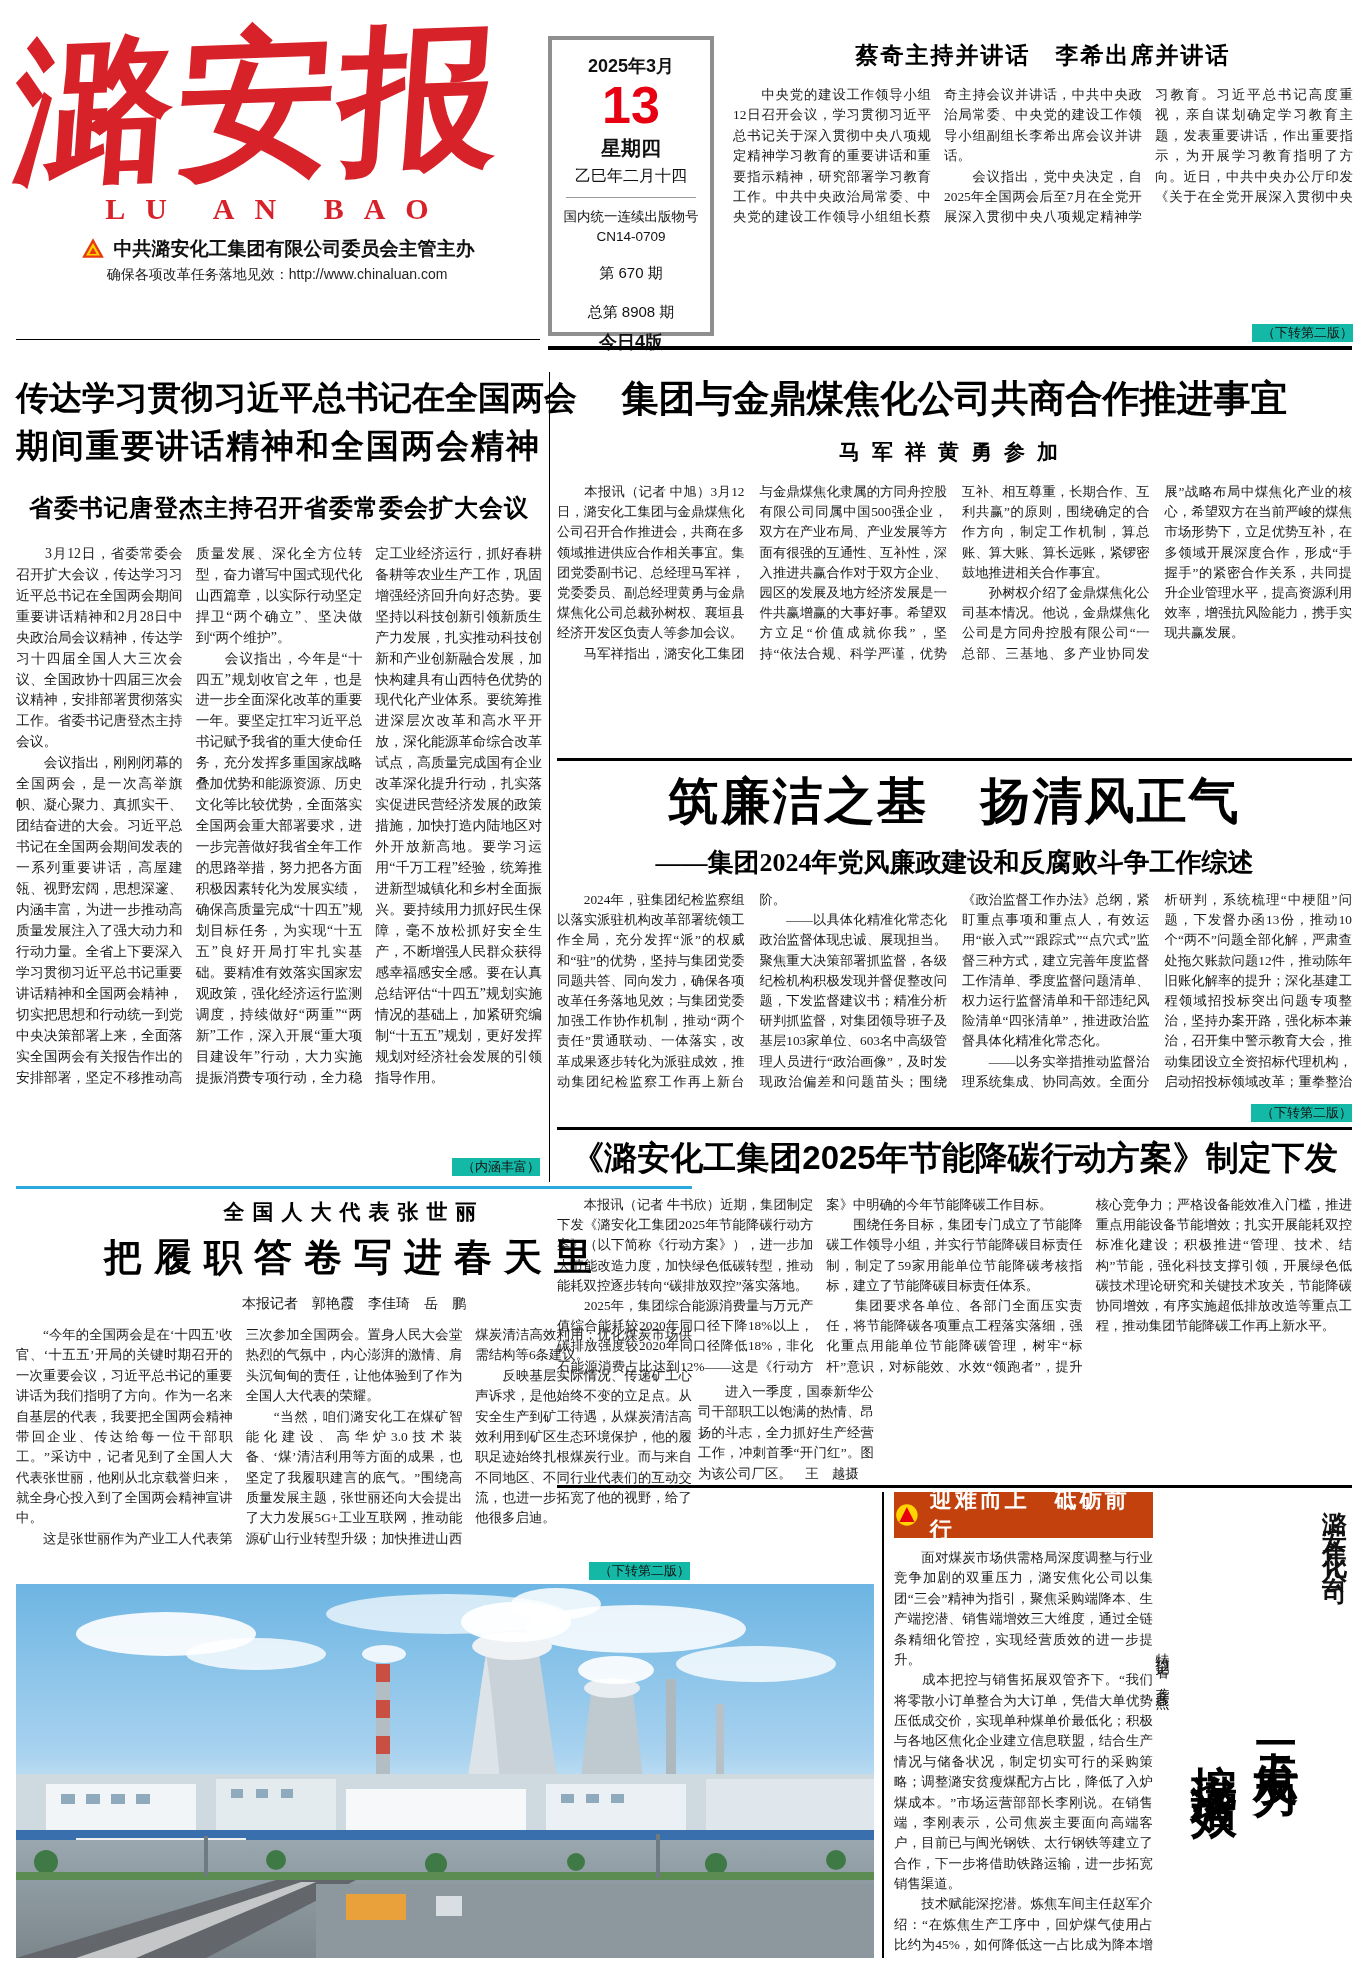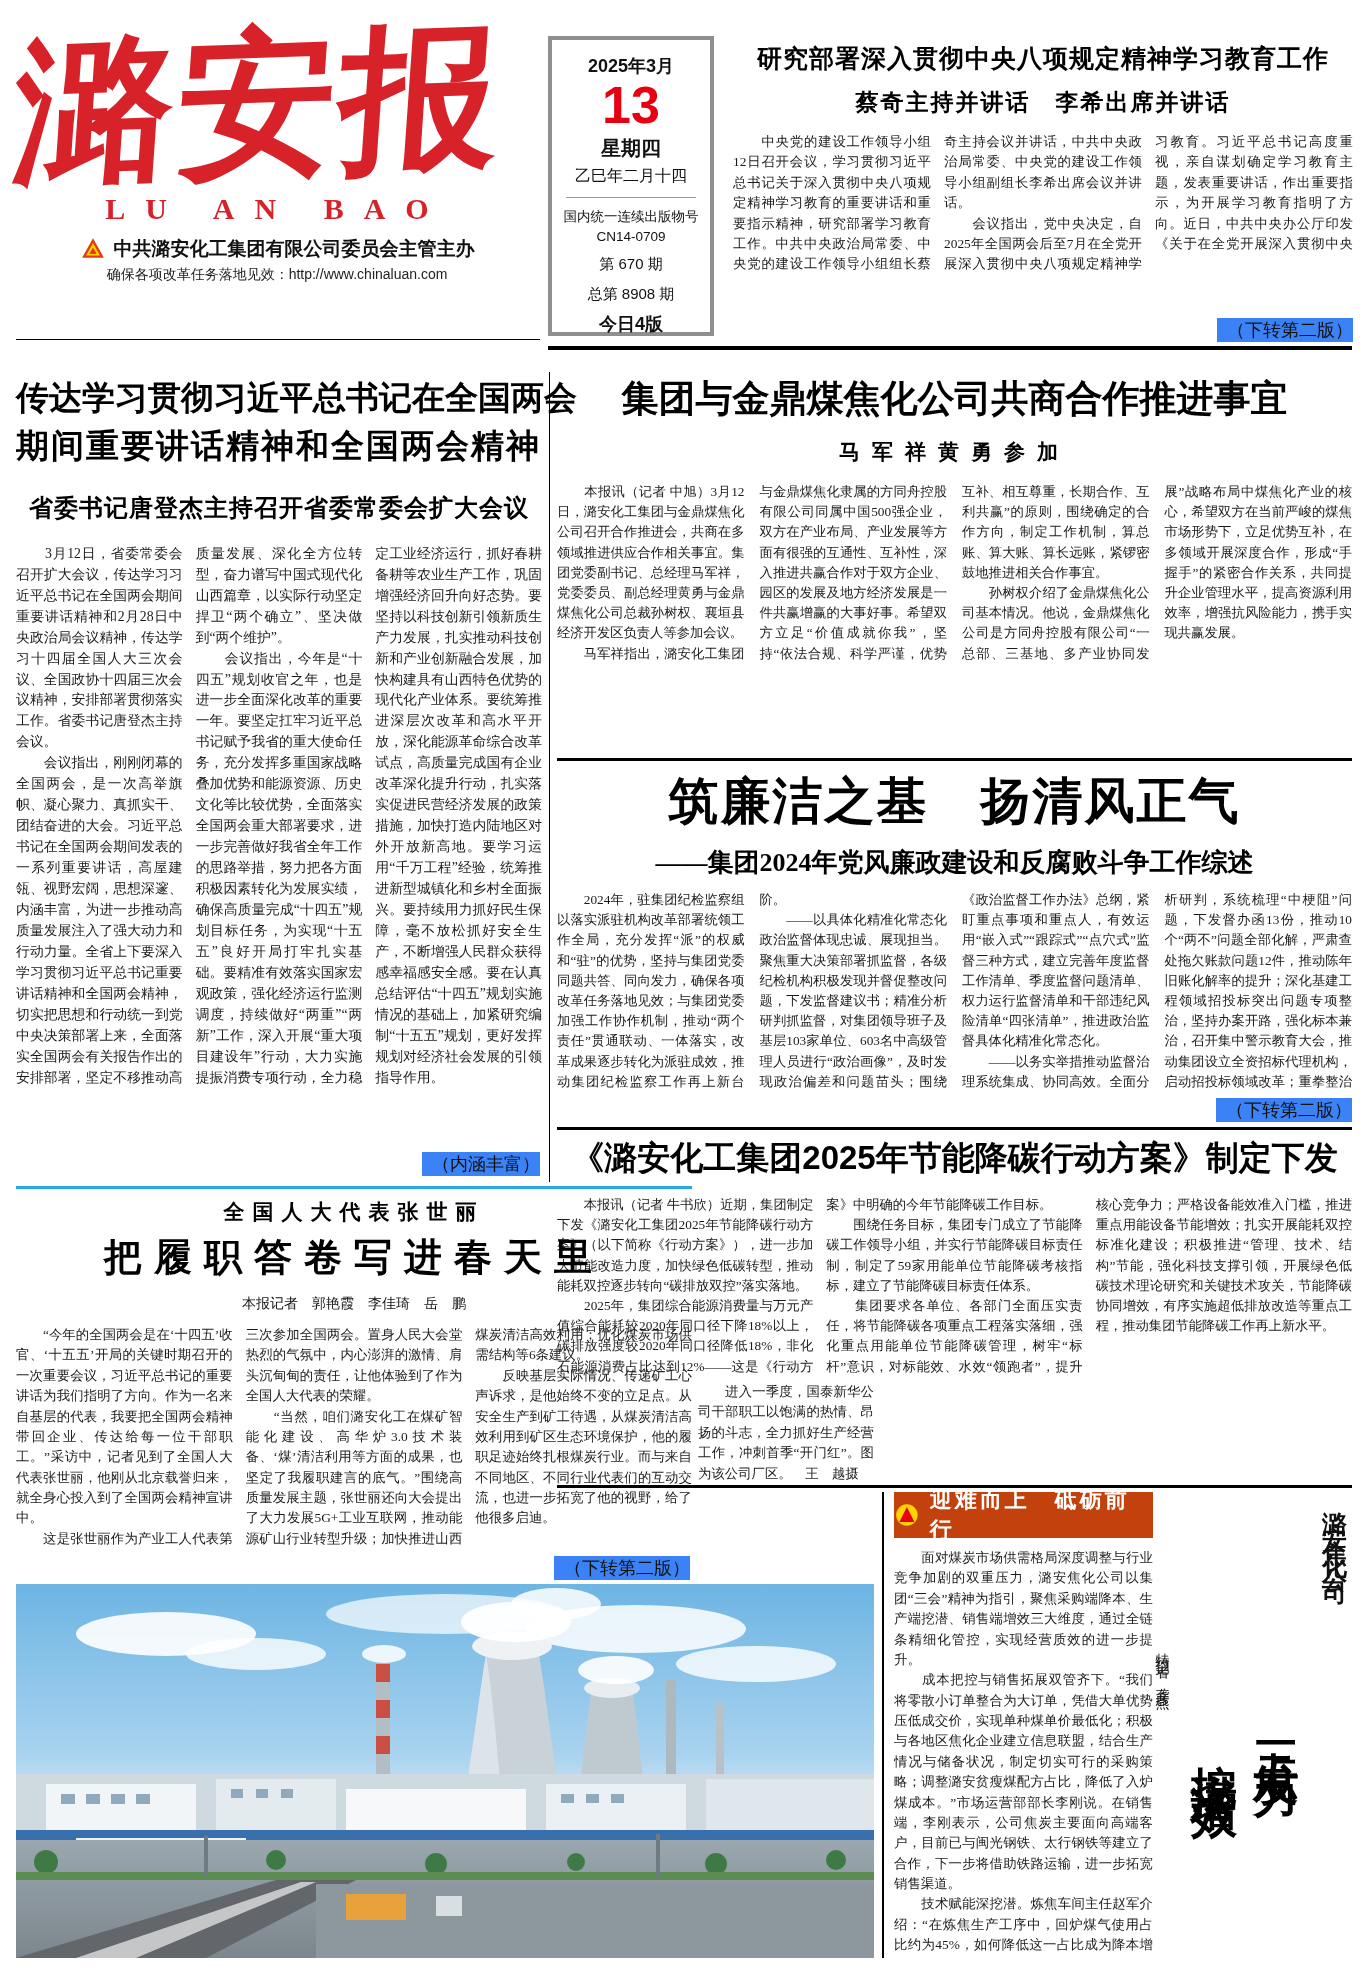--- a/index.html
+++ b/index.html
@@ -18,26 +18,26 @@
   .mast-org{display:flex;align-items:center;gap:8px;justify-content:center;font-size:19px;font-weight:bold;margin-top:10px;}
   .mast-site{font-size:14px;text-align:center;margin-top:4px;color:#222;}
   
   .date-box{border:4px solid #8f8f8f;text-align:center;padding:14px 6px;box-sizing:border-box;}
   .date-ym{font-size:18px;font-weight:bold;}
   .date-day{font-size:52px;font-weight:bold;color:#e60012;line-height:1.05;font-family:"Liberation Sans","DejaVu Sans",sans-serif;}
   .date-week{font-size:20px;font-weight:bold;margin-top:2px;}
   .date-lunar{font-size:16px;margin-top:4px;}
   .date-hr{border:none;border-top:1px solid #9a9a9a;margin:10px 8px;}
   .date-small{font-size:13.5px;margin-top:3px;}
-  .date-issue{font-size:15px;margin-top:11px;}
+  .date-issue{font-size:15px;margin-top:20px;}
   .date-pages{font-size:18px;font-weight:bold;margin-top:8px;}
   
   .h-black{font-family:"Liberation Sans","DejaVu Sans",sans-serif;font-weight:900;color:#000;text-align:center;}
   .h-serif{font-weight:900;color:#000;text-align:center;}
-  .jump{position:absolute;background:#3b82f6;padding-left:10px;font-size:18px;text-align:center;}
+  .jump{position:absolute;background:#14b8a6;padding-left:10px;font-size:13px;text-align:center;}
   .kicker-sp{letter-spacing:8px;}
   
   .v{writing-mode:vertical-rl;}
   .banner{display:flex;align-items:center;justify-content:center;gap:10px;background:#c2410c;color:#fff;
           font-family:"Liberation Sans","DejaVu Sans",sans-serif;font-weight:900;font-size:22px;letter-spacing:3px;height:46px;}
 </style>
 </head>
 <body>
 
 <div class="page">
@@ -63,21 +63,20 @@
     <div class="date-lunar">乙巳年二月十四</div>
     <hr class="date-hr">
     <div class="date-small">国内统一连续出版物号</div>
     <div class="date-small">CN14-0709</div>
     <div class="date-issue">第 670 期</div>
     <div class="date-issue">总第 8908 期</div>
     <div class="date-pages">今日4版</div>
   </div>
 
   <div class="abs" style="left:733px;top:28px;width:620px;height:316px;">
-    <div class="h-black" style="font-size:25px;margin-top:14px;letter-spacing:1px;">研究部署深入贯彻中央八项规定精神学习教育工作</div>
     <div class="h-serif" style="font-size:23px;margin-top:12px;letter-spacing:2px;">蔡奇主持并讲话　李希出席并讲话</div>
     <div class="body-text cols3" style="margin-top:14px;height:146px;font-size:13.4px;">　　中央党的建设工作领导小组12日召开会议，学习贯彻习近平总书记关于深入贯彻中央八项规定精神学习教育的重要讲话和重要指示精神，研究部署学习教育工作。中共中央政治局常委、中央党的建设工作领导小组组长蔡奇主持会议并讲话，中共中央政治局常委、中央党的建设工作领导小组副组长李希出席会议并讲话。
 　　会议指出，党中央决定，自2025年全国两会后至7月在全党开展深入贯彻中央八项规定精神学习教育。习近平总书记高度重视，亲自谋划确定学习教育主题，发表重要讲话，作出重要指示，为开展学习教育指明了方向。近日，中共中央办公厅印发《关于在全党开展深入贯彻中央八项规定精神学习教育的通知》。</div>
     <div class="jump" style="right:0;bottom:2px;">（下转第二版）</div>
   </div>
 
   <div class="rule" style="left:16px;top:339px;width:524px;height:1px;"></div>
   <div class="rule" style="left:548px;top:346px;width:804px;height:4px;"></div>
   <div class="rule" style="left:549px;top:372px;width:1px;height:810px;"></div>
 

